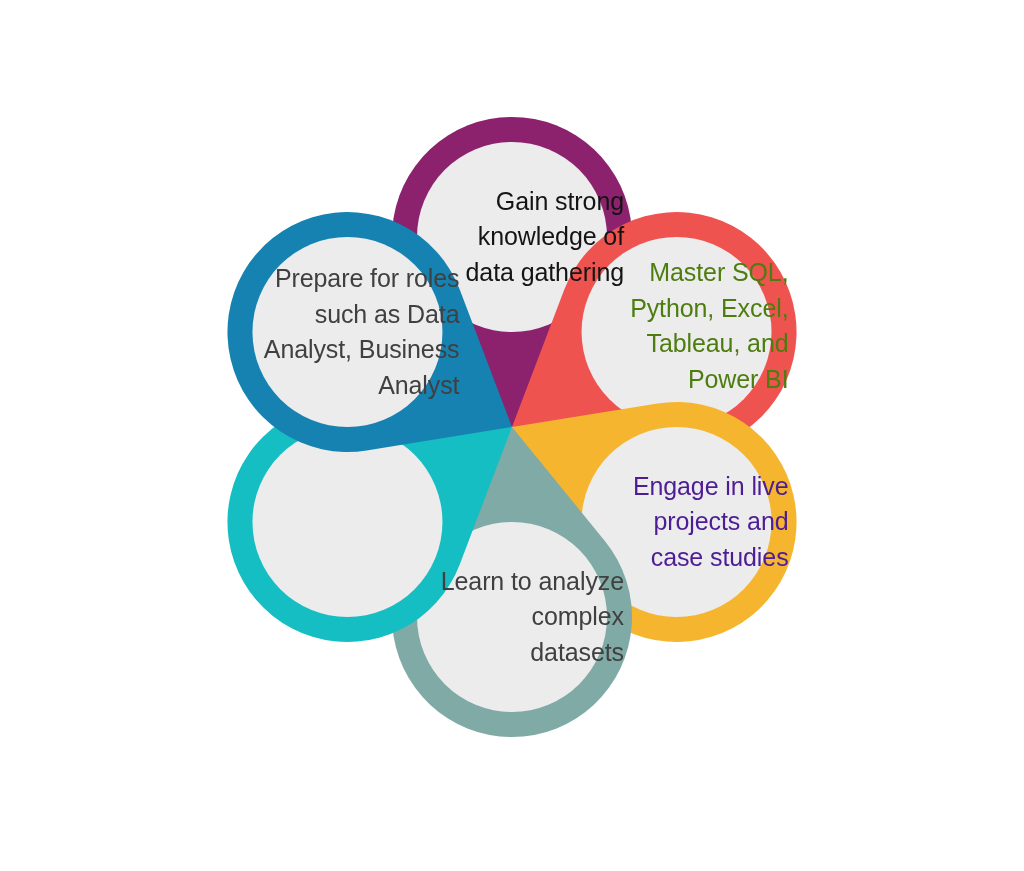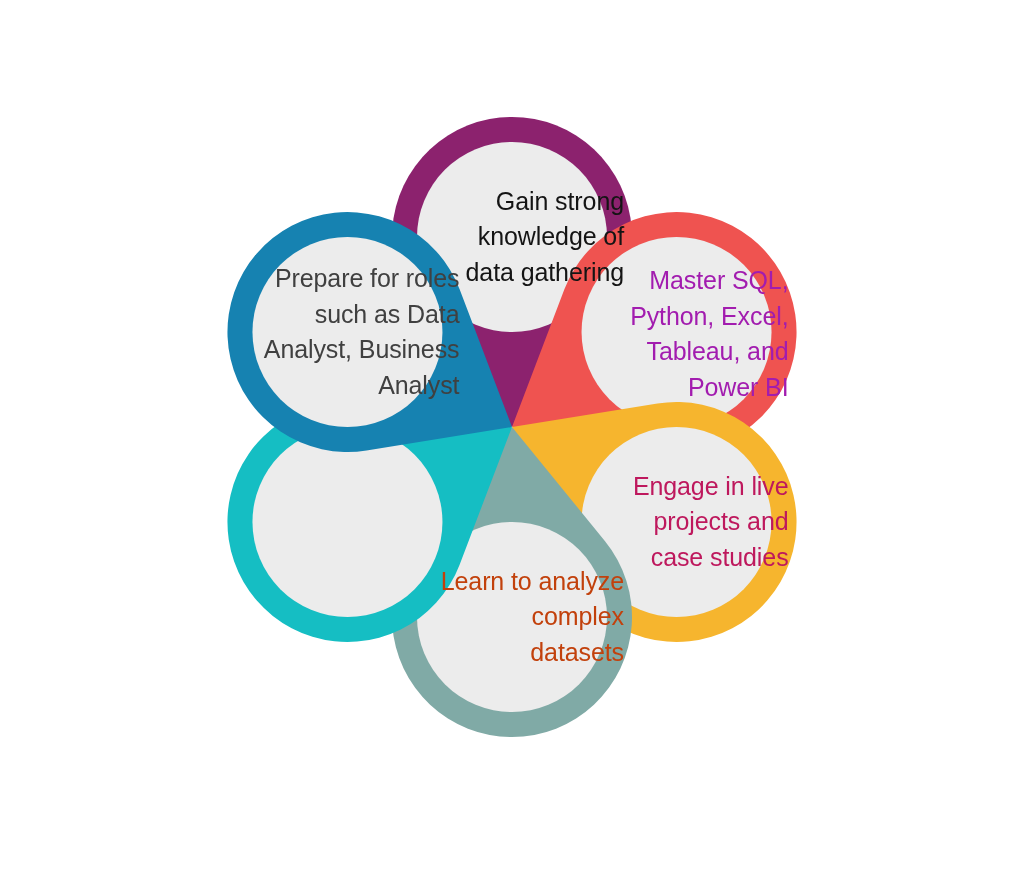--- a/index.html
+++ b/index.html
@@ -64,26 +64,26 @@
         <path d="M 512.00 427.00 L 459.61 564.68 A 120 120 0 1 1 366.57 403.53 Z" fill="#15BEC3"></path>
         <circle cx="347.46" cy="522.00" r="95" fill="#ECECEC"></circle>
         <path d="M 512.00 427.00 L 366.57 450.47 A 120 120 0 1 1 459.61 289.32 Z" fill="#1682B1"></path>
         <circle cx="347.46" cy="332.00" r="95" fill="#ECECEC"></circle>
       </g>
   </svg>
 
   <div class="petal-label" id="label-0" style="left: 400px; top: 142px; width: 224px; height: 190px; color: rgb(20, 20, 20);">
       <span>Gain strong<br>knowledge of<br>data gathering</span>
     </div>
-  <div class="petal-label" id="label-1" style="left: 564.545px; top: 239px; width: 224px; height: 190px; color: #a21caf;">
+  <div class="petal-label" id="label-1" style="left: 564.545px; top: 231px; width: 224px; height: 190px; color: #4d7c0f;">
       <span>Master SQL,<br>Python, Excel,<br>Tableau, and<br>Power BI</span>
     </div>
-  <div class="petal-label" id="label-2" style="left: 564.545px; top: 427px; width: 224px; height: 190px; color: #be185d;">
+  <div class="petal-label" id="label-2" style="left: 564.545px; top: 427px; width: 224px; height: 190px; color: #4c1d95;">
       <span>Engage in live<br>projects and<br>case studies</span>
     </div>
-  <div class="petal-label" id="label-3" style="left: 400px; top: 522px; width: 224px; height: 190px; color: #c2410c;">
+  <div class="petal-label" id="label-3" style="left: 400px; top: 522px; width: 224px; height: 190px; color: #404040;">
       <span>Learn to analyze<br>complex<br>datasets</span>
     </div>
   <div class="petal-label" id="label-5" style="left: 235.455px; top: 237px; width: 224px; height: 190px; color: #404040;">
       <span>Prepare for roles<br>such as Data<br>Analyst, Business<br>Analyst</span>
     </div>
 
 </div>
 
 </body></html>

